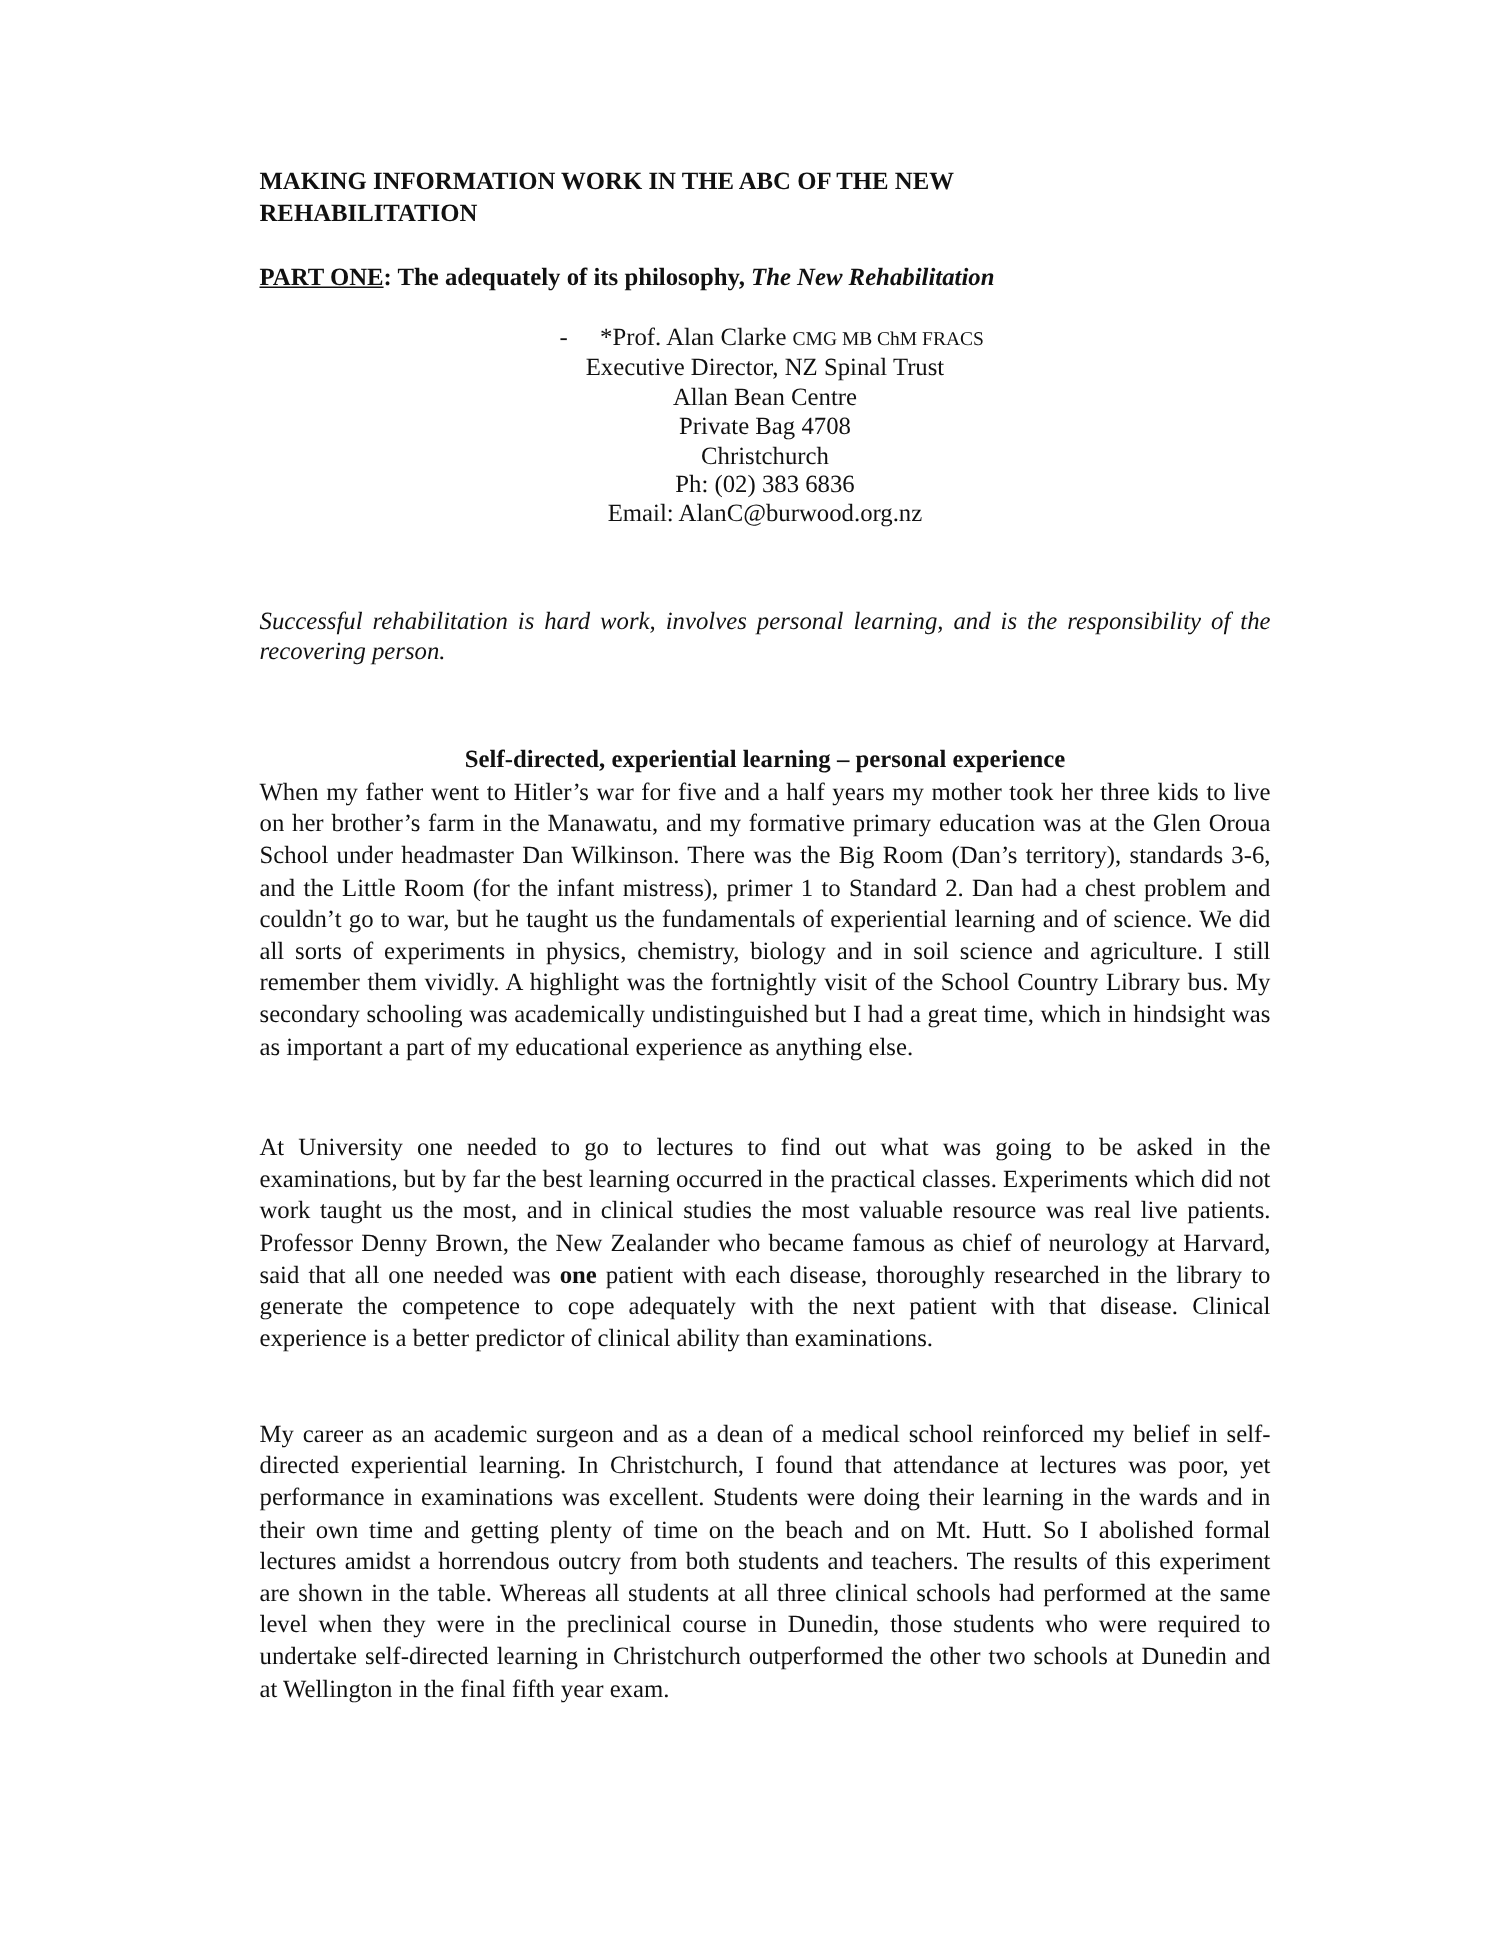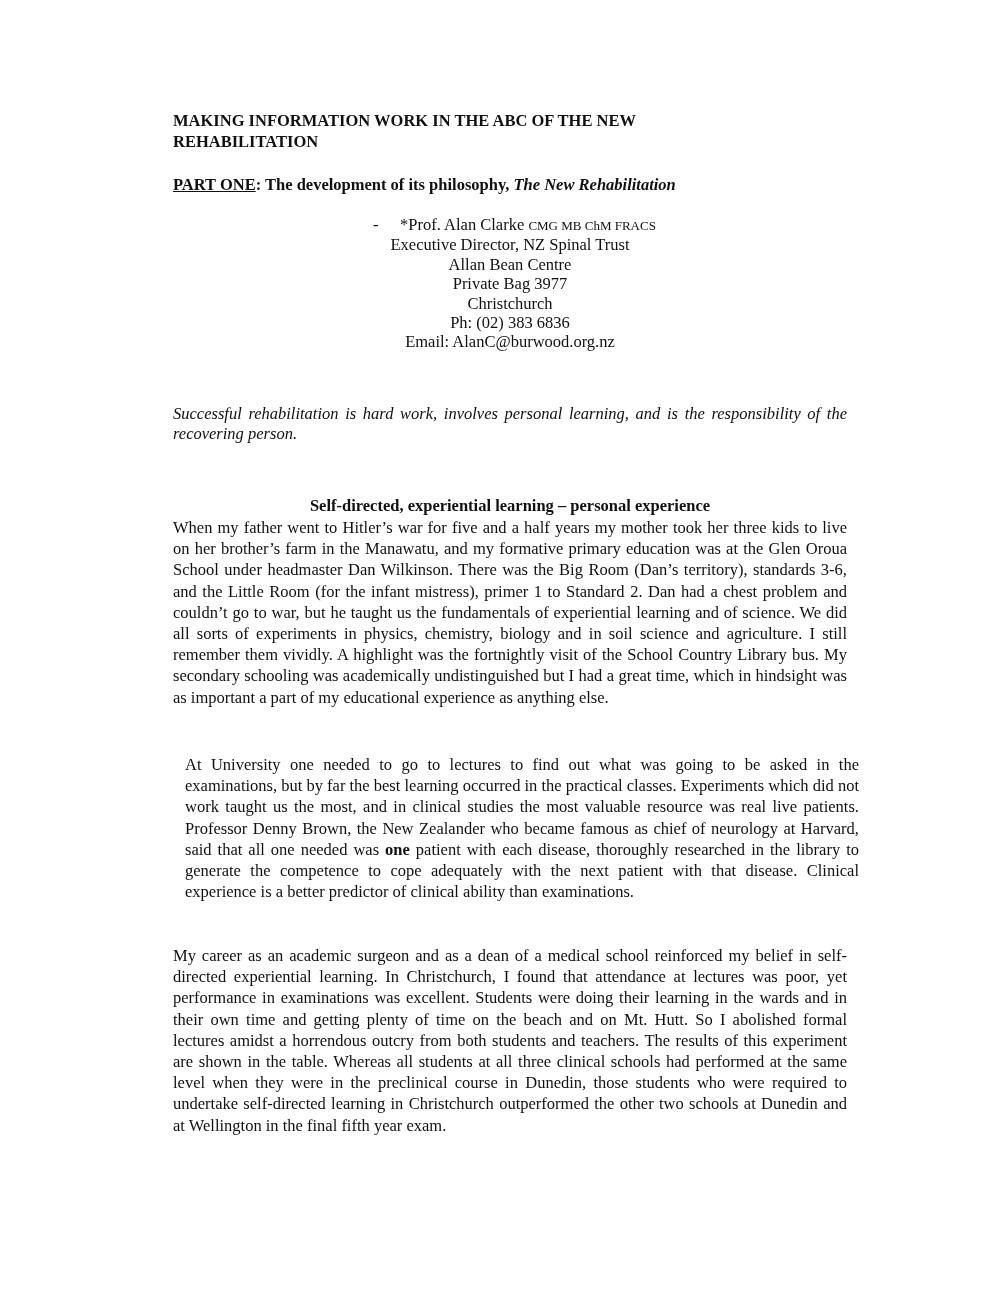--- a/index.html
+++ b/index.html
@@ -15,43 +15,43 @@
             font-size: 16.5px; line-height: 19.4px; }
   .author .dash { position: absolute; left: 200px; }
   .author .creds { font-size: 13px; }
   .quote { position: absolute; top: 404px; left: 0; width: 674px; font-style: italic;
            font-size: 16.5px; line-height: 19.6px; text-align: justify; }
   .section-head { position: absolute; top: 496px; left: 0; width: 674px; font-weight: bold;
                   font-size: 16.5px; line-height: 20px; text-align: center; }
   .para { position: absolute; left: 0; width: 674px; font-size: 16.5px; line-height: 21.2px;
           text-align: justify; text-align-last: left; }
   .p1 { top: 517px; }
-  .p2 { top: 754px; margin-left: 12px; }
+  .p2 { top: 754px; }
   .p3 { top: 945px; }
 </style>
 </head>
 <body>
 
 <div class="page">
   <div class="title">
     <div>MAKING INFORMATION WORK IN THE ABC OF THE NEW</div>
     <div>REHABILITATION</div>
   </div>
 
-  <div class="part"><u>PART ONE</u><span>:</span><span> The development of its philosophy, </span><i>The New Rehabilitation</i></div>
+  <div class="part"><u>PART ONE</u><span>:</span><span> The adequately of its philosophy, </span><i>The New Rehabilitation</i></div>
 
   <div class="author">
     <div style="position:relative;">
       <span class="dash">-</span>
       <span style="padding-left:36px;">*Prof. Alan Clarke</span>
       <span class="creds">CMG MB ChM FRACS</span>
     </div>
     <div>Executive Director, NZ Spinal Trust</div>
     <div>Allan Bean Centre</div>
-    <div>Private Bag 3977</div>
+    <div>Private Bag 4708</div>
     <div>Christchurch</div>
     <div>Ph: (02) 383 6836</div>
     <div>Email: AlanC@burwood.org.nz</div>
   </div>
 
   <div class="quote">Successful rehabilitation is hard work, involves personal learning, and is the responsibility of the recovering person.</div>
 
   <div class="section-head">Self-directed, experiential learning – personal experience</div>
 
   <div class="para p1">When my father went to Hitler’s war for five and a half years my mother took her three kids to live on her brother’s farm in the Manawatu, and my formative primary education was at the Glen Oroua School under headmaster Dan Wilkinson.  There was the Big Room (Dan’s territory), standards 3-6, and the Little Room (for the infant mistress), primer 1 to Standard 2.  Dan had a chest problem and couldn’t go to war, but he taught us the fundamentals of experiential learning and of science.  We did all sorts of experiments in physics, chemistry, biology and in soil science and agriculture.  I still remember them vividly.  A highlight was the fortnightly visit of the School Country Library bus.  My secondary schooling was academically undistinguished but I had a great time, which in hindsight was as important a part of my educational experience as anything else.</div>

